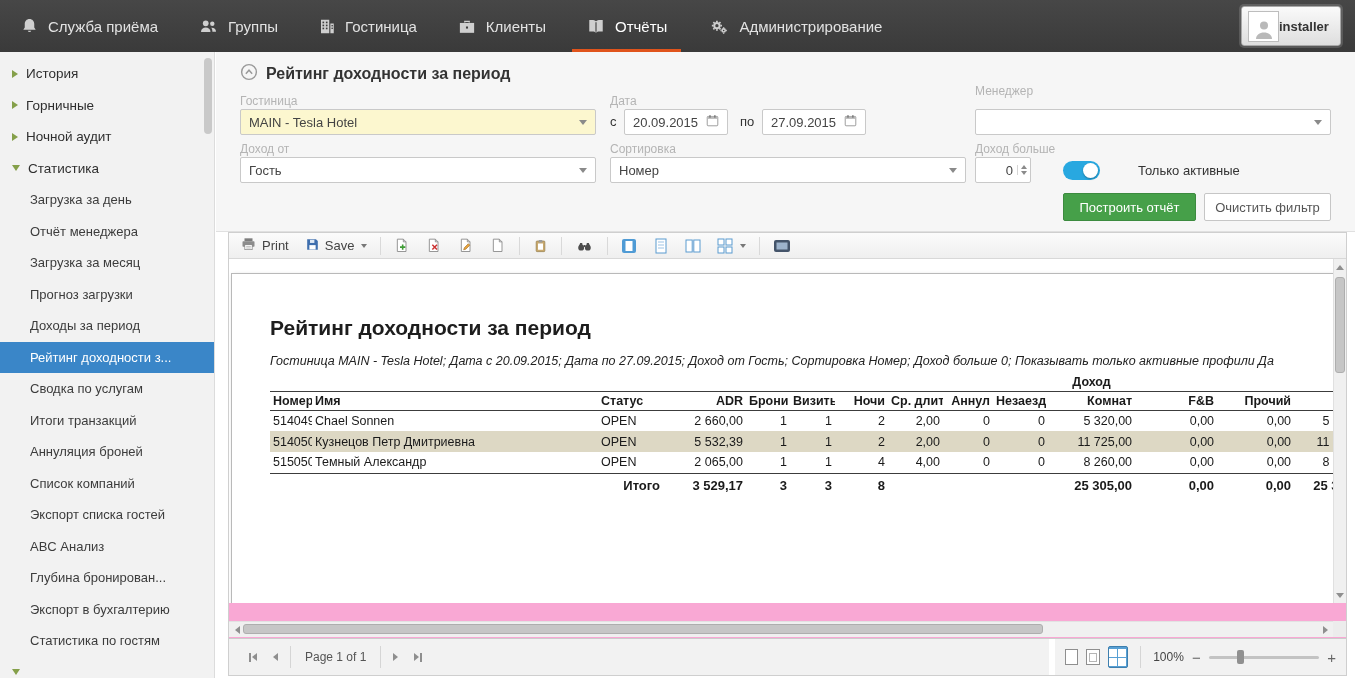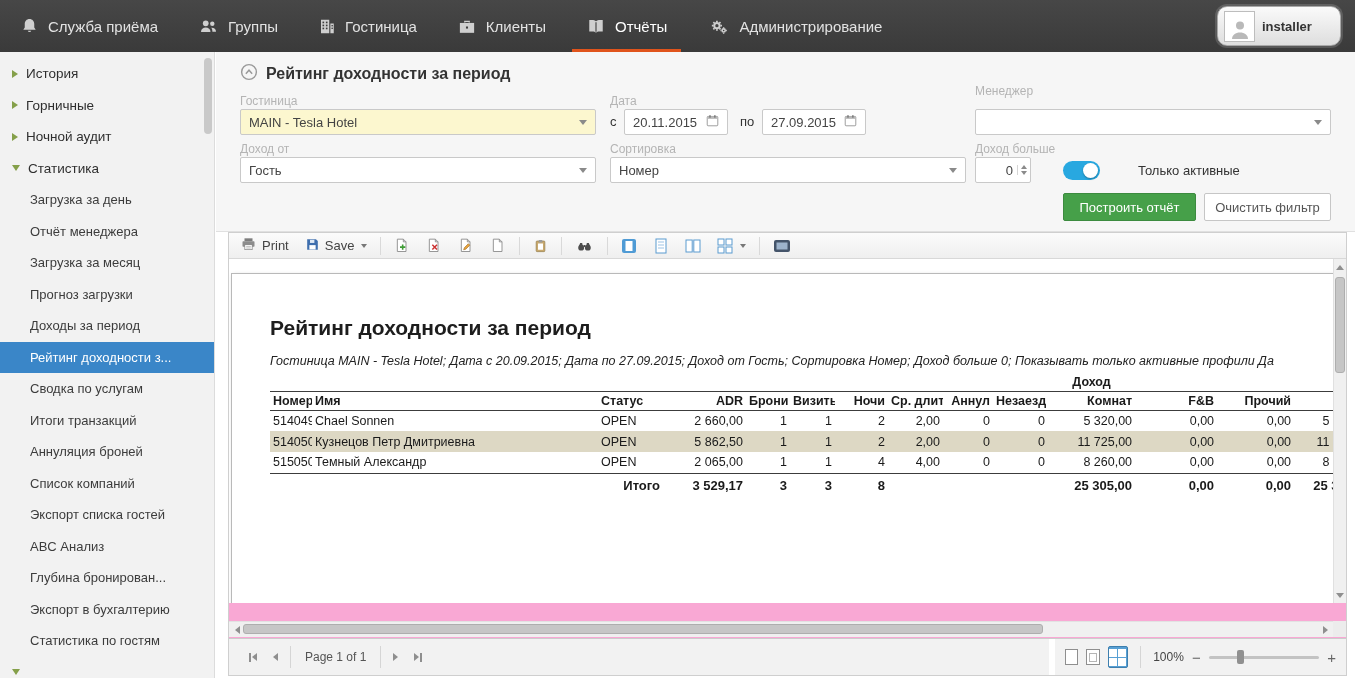--- a/index.html
+++ b/index.html
@@ -18,23 +18,23 @@
   .ni {
     display:flex; align-items:center; gap:9px; padding:0 20px;
     color:#e2e2e2; font-size:15px; cursor:default; position:relative;
   }
   .ni .nicon { display:flex; align-items:center; color:#cfcfcf; }
   .ni.active { color:#fff; }
   .ni.active::after {
     content:""; position:absolute; left:6px; right:6px; bottom:0; height:3px; background:#e0541c;
   }
   .userbox {
-    position:absolute; right:14px; top:6px; width:124px; height:40px;
-    background:linear-gradient(#fafafa,#dedede); border:1px solid #a8a8a8; border-radius:10px;
-    display:flex; align-items:center; gap:7px; padding:3px 6px;
+    position:absolute; right:14px; top:6px; width:100px; height:40px;
+    background:linear-gradient(#fafafa,#dedede); border:1px solid #a8a8a8; border-radius:3px;
+    display:flex; align-items:center; padding:3px 6px;
     box-shadow:0 0 0 2px rgba(255,255,255,0.15);
   }
   .avatar {
     width:31px; height:31px; background:#fff; border:1px solid #bdbdbd;
     display:flex; align-items:flex-end; justify-content:center; overflow:hidden;
   }
   .username { font-size:13px; font-weight:bold; color:#333; }
 
   
   .sidebar {
@@ -303,21 +303,21 @@
 
     <span class="flabel" style="left:24px; top:42px;">Гостиница</span>
     <div class="ffield sel yellow" style="left:24px; top:57px; width:356px;">
       <span>MAIN - Tesla Hotel</span>
       <span class="caret"></span>
     </div>
 
     <span class="flabel" style="left:394px; top:42px;">Дата</span>
     <span class="pfx" style="position:absolute; left:394px; top:62px;">с</span>
     <div class="ffield datebox" style="left:408px; top:57px;">
-      <span>20.11.2015</span>
+      <span>20.09.2015</span>
       <span>
         <svg width="13" height="13" viewBox="0 0 16 16">
             <rect x="1.5" y="3" width="13" height="11.5" rx="1" fill="#fff" stroke="#8a8a8a"></rect>
             <rect x="1.5" y="3" width="13" height="3" fill="#b9b9b9"></rect>
             <rect x="4" y="1.5" width="1.8" height="3" fill="#777"></rect>
             <rect x="10" y="1.5" width="1.8" height="3" fill="#777"></rect>
           </svg>
       </span>
     </div>
     <span class="pfx" style="position:absolute; left:524px; top:62px;">по</span>
@@ -531,21 +531,21 @@
                 <td class="t-r">0</td>
             <td class="t-r">5 320,00</td>
                 <td class="t-r">0,00</td>
             <td class="t-r">0,00</td>
                 <td class="t-r">5 320,00</td>
           </tr>
           <tr class="rrow hl">
             <td class="t-l">514050</td>
                 <td class="t-l">Кузнецов Петр Дмитриевна</td>
             <td class="t-l">OPEN</td>
-                <td class="t-r">5 862,50</td>
+                <td class="t-r">5 532,39</td>
             <td class="t-r">1</td>
                 <td class="t-r">1</td>
             <td class="t-r">2</td>
                 <td class="t-r">2,00</td>
             <td class="t-r">0</td>
                 <td class="t-r">0</td>
             <td class="t-r">11 725,00</td>
                 <td class="t-r">0,00</td>
             <td class="t-r">0,00</td>
                 <td class="t-r">11 725,00</td>

